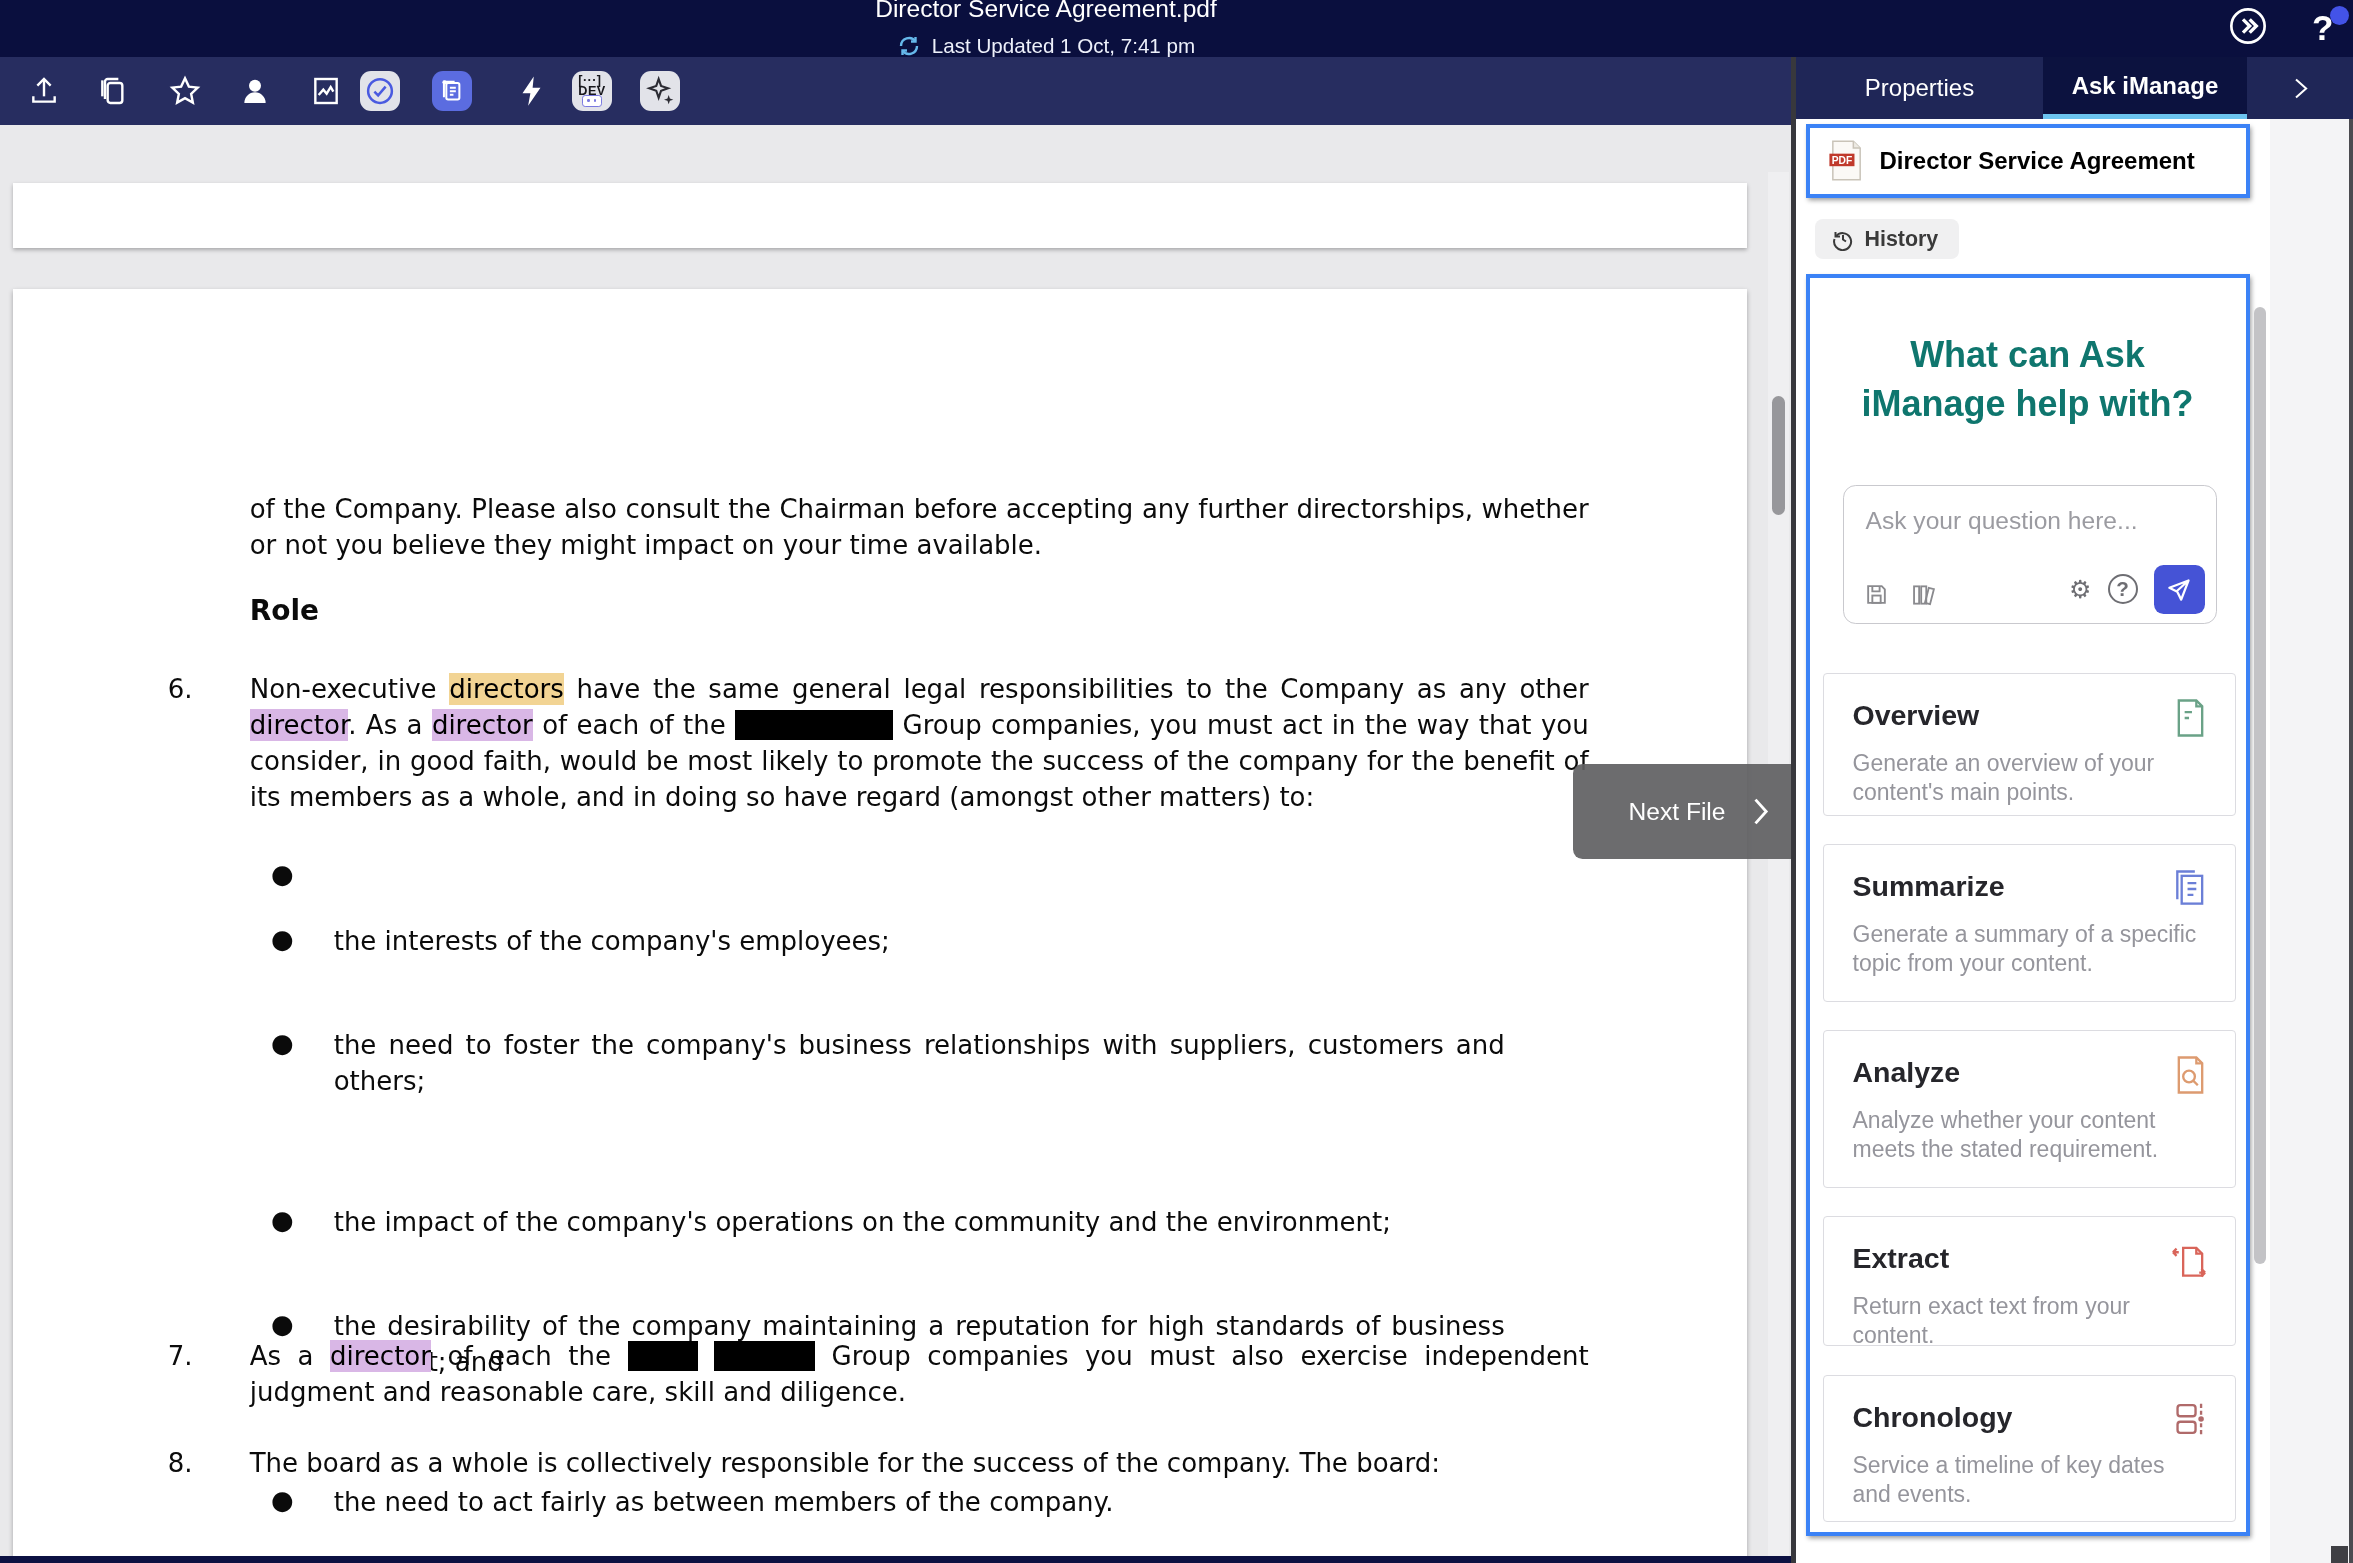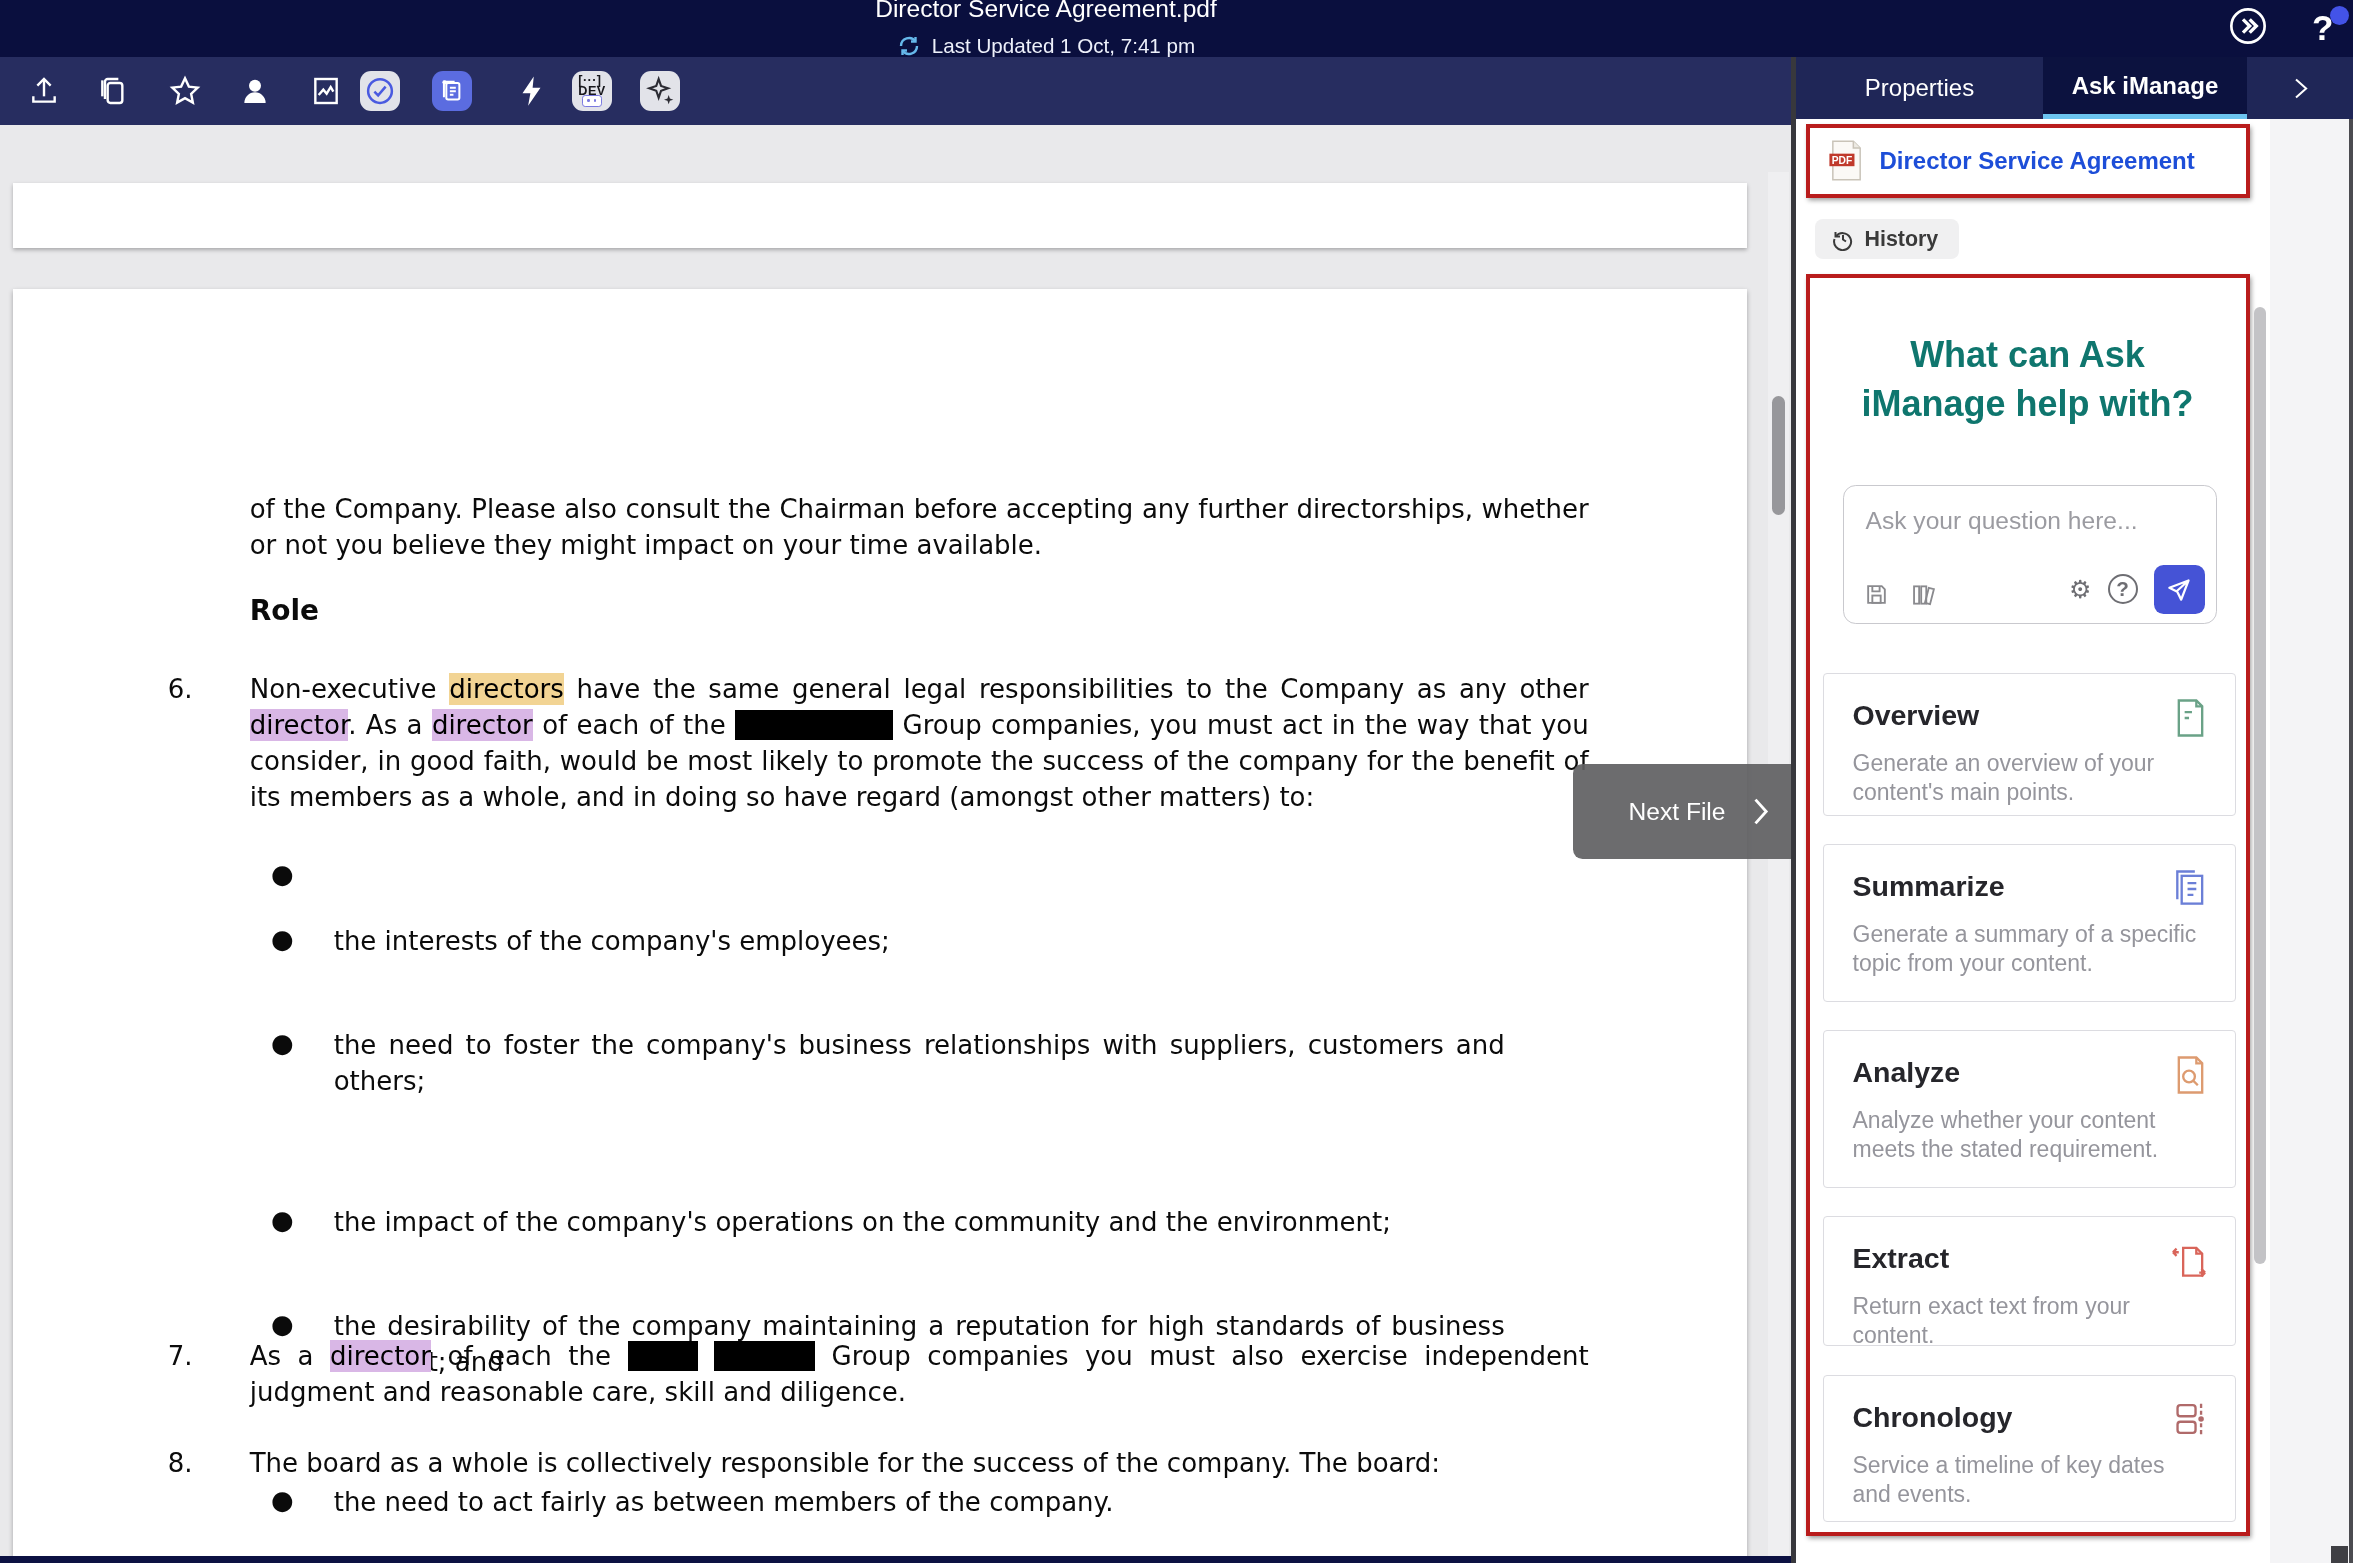--- a/index.html
+++ b/index.html
@@ -68,23 +68,23 @@
   .of-label { position:absolute; left:849px; top:0; height:55px; display:flex; align-items:center; color:#E8EAF5; font-size:22px; font-weight:600; }
   .pm { font-size:35px; font-weight:400; }
 
   
   .right-panel { position:absolute; left:1796px; top:119px; width:558px; height:1445px; background:#fff; overflow:hidden; }
   .rp-strip { position:absolute; left:474px; top:0; width:79px; height:1445px; background:#F4F4F6; }
   .rp-edge { position:absolute; left:553px; top:0; width:4.8px; height:1445px; background:#4B4B50; }
   .rp-corner { position:absolute; left:535px; top:1427px; width:17.4px; height:17.4px; background:#3F3F44; }
   .rp-scroll-thumb { position:absolute; left:458px; top:188px; width:12px; height:957px; background:#C3C3C6; border-radius:6.3px; cursor:pointer; }
 
-  .hl-box { position:absolute; left:9.5px; width:444px; border:4px solid #b91c1c; background:#fff; box-shadow:2.4px 3.2px 4.8px rgba(0,0,0,0.40); }
+  .hl-box { position:absolute; left:9.5px; width:444px; border:4px solid #3b82f6; background:#fff; box-shadow:2.4px 3.2px 4.8px rgba(0,0,0,0.40); }
   .doc-title-box { top:4.8px; height:74px; display:flex; align-items:center; padding-left:19px; gap:16px; }
-  .doc-title-box .t { font-size:24px; font-weight:bold; color:#1d4ed8; }
+  .doc-title-box .t { font-size:24px; font-weight:bold; color:#000000; }
 
   .history-pill { position:absolute; left:19px; top:100px; height:40px; padding:0 20.6px 0 16px; background:#F0F0F1; border-radius:8px; display:inline-flex; align-items:center; gap:9.5px; cursor:pointer; }
   .history-pill .t { font-size:21.4px; font-weight:600; color:#3A3A3A; }
 
   .ask-box { top:155px; height:1262px; }
   .ask-heading { position:absolute; left:0; top:52px; width:100%; padding:0 44px; text-align:center; font-size:36px; line-height:49px; font-weight:bold; color:#0f766e; }
 
   .ask-input { position:absolute; left:33px; top:207px; width:374px; height:139px; border:1.6px solid #C9C9CE; border-radius:12.7px; cursor:text; }
   .ask-ph { position:absolute; left:22px; top:20.6px; font-size:24.6px; color:#9B9BA1; }
   .ask-left-icons { position:absolute; left:20.6px; bottom:16px; display:flex; gap:22px; align-items:center; }

